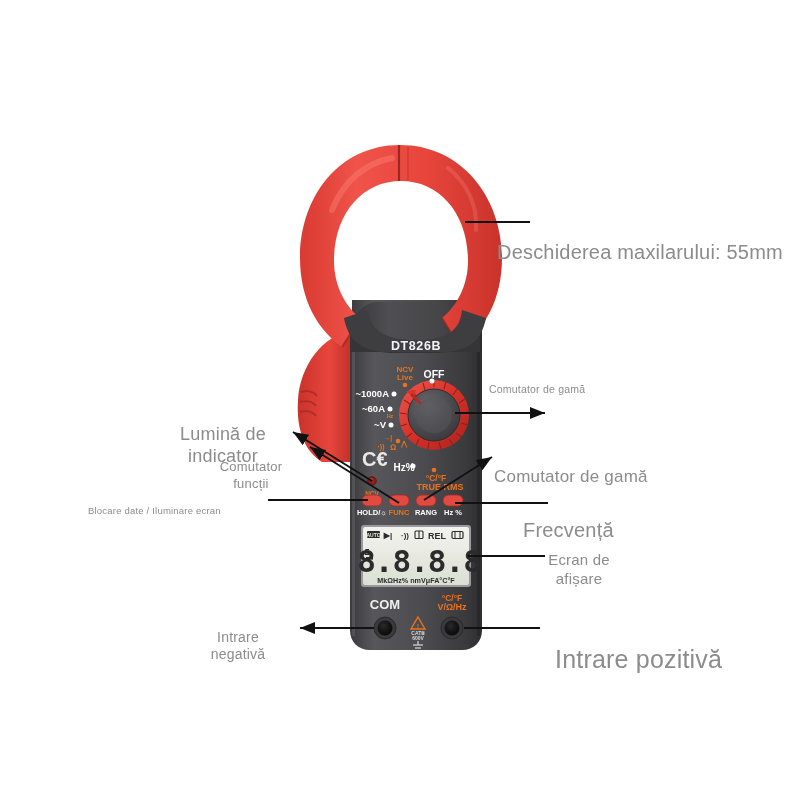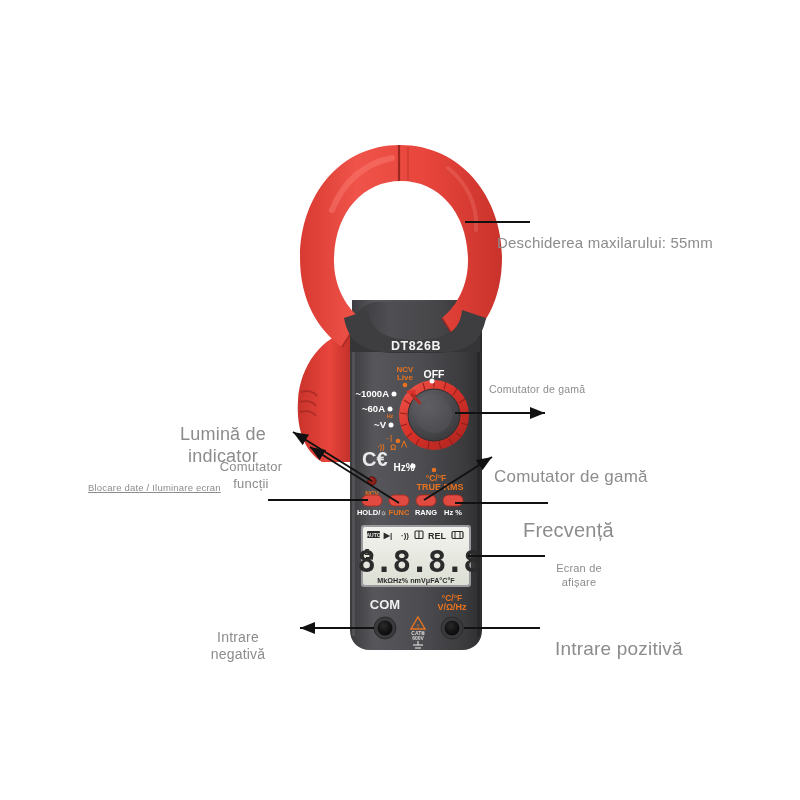--- a/index.html
+++ b/index.html
@@ -290,21 +290,21 @@
       <line x1="455" y1="503" x2="548" y2="503"></line>
 
       <line x1="468" y1="556" x2="545" y2="556"></line>
 
       <line x1="374" y1="628" x2="300" y2="628" marker-end="url(#ah)"></line>
 
       <line x1="464" y1="628" x2="540" y2="628"></line>
     </g>
   </svg>
 
-  <div class="anno l" style="left:497px;top:215px;width:300px;font-size:15px;">
+  <div class="anno l" style="left:497px;top:215px;width:300px;font-size:20px;">
     <span>Deschiderea maxilarului: 55mm</span>
   </div>
 
   <div class="anno l" style="left:489px;top:370px;width:190px;font-size:10.5px;">
     <span>Comutator de gamă</span>
   </div>
 
   <div class="anno c" style="left:140px;top:400px;width:166px;font-size:18px;">
     <span>Lumină de
 indicator</span>
@@ -312,35 +312,35 @@
 
   <div class="anno c" style="left:176px;top:443px;width:150px;font-size:13px;">
     <span>Comutator
 funcții</span>
   </div>
 
   <div class="anno l" style="left:494px;top:445px;width:250px;font-size:17px;">
     <span>Comutator de gamă</span>
   </div>
 
-  <div class="anno l" style="left:88px;top:470px;width:190px;font-size:9.5px;text-decoration:underline;">
+  <div class="anno l" style="left:88px;top:493px;width:190px;font-size:9.5px;">
     <span>Blocare date / Iluminare ecran</span>
   </div>
 
   <div class="anno l" style="left:523px;top:493px;width:140px;font-size:20px;">
     <span>Frecvență</span>
   </div>
 
-  <div class="anno c" style="left:538px;top:548px;width:82px;font-size:11px;">
+  <div class="anno c" style="left:538px;top:532px;width:82px;font-size:15px;">
     <span>Ecran de
 afișare</span>
   </div>
 
   <div class="anno c" style="left:188px;top:611px;width:100px;font-size:14px;text-align:center;">
     <span>Intrare
 negativă</span>
   </div>
 
-  <div class="anno l" style="left:555px;top:613px;width:220px;font-size:19px;">
+  <div class="anno l" style="left:555px;top:613px;width:220px;font-size:25px;">
     <span>Intrare pozitivă</span>
   </div>
 
 </div>
 
 </body></html>

